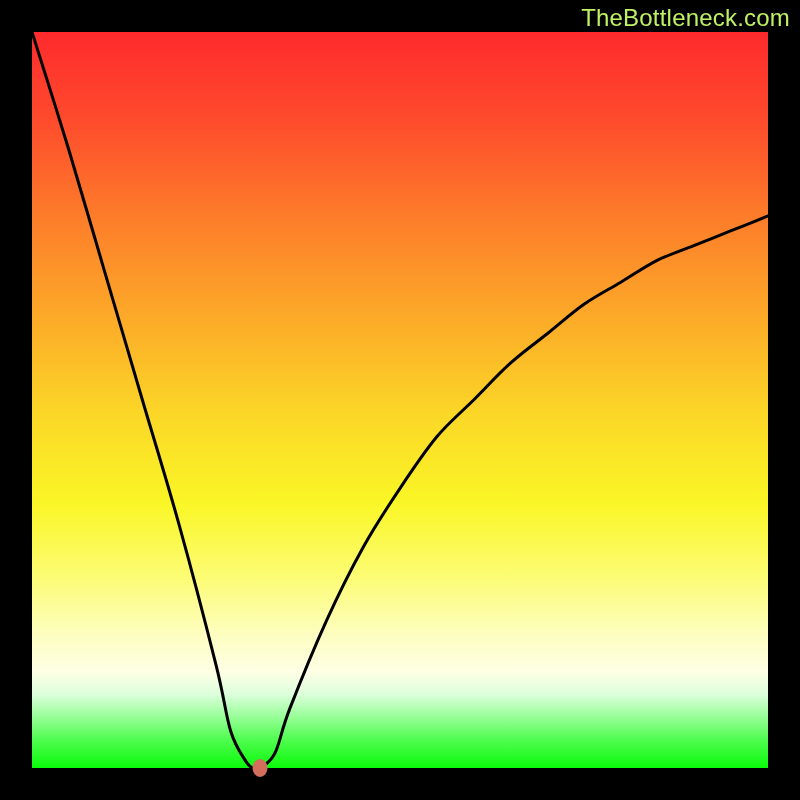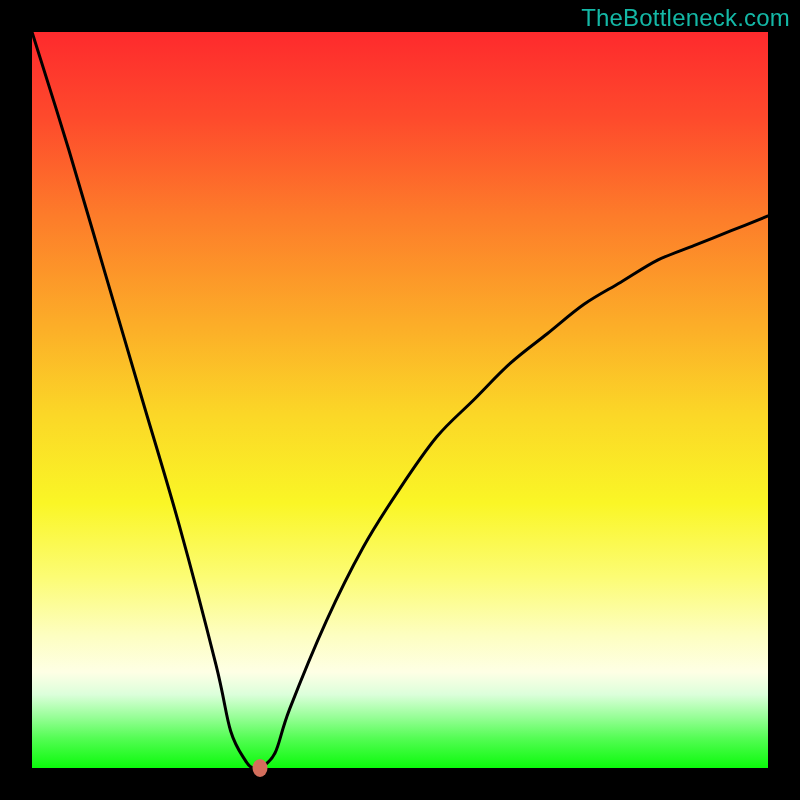--- a/index.html
+++ b/index.html
@@ -14,21 +14,21 @@
   .frame {
     position: relative;
     width: 800px;
     height: 800px;
     background: #000;
   }
   .watermark {
     position: absolute;
     top: 4px;
     right: 10px;
-    color: #14b8a6;
+    color: #bef264;
     font-size: 24px;
     font-weight: 400;
     letter-spacing: 0.2px;
     z-index: 5;
     font-family: Arial, sans-serif;
   }
   .plot {
     position: absolute;
     left: 32px;
     top: 32px;

